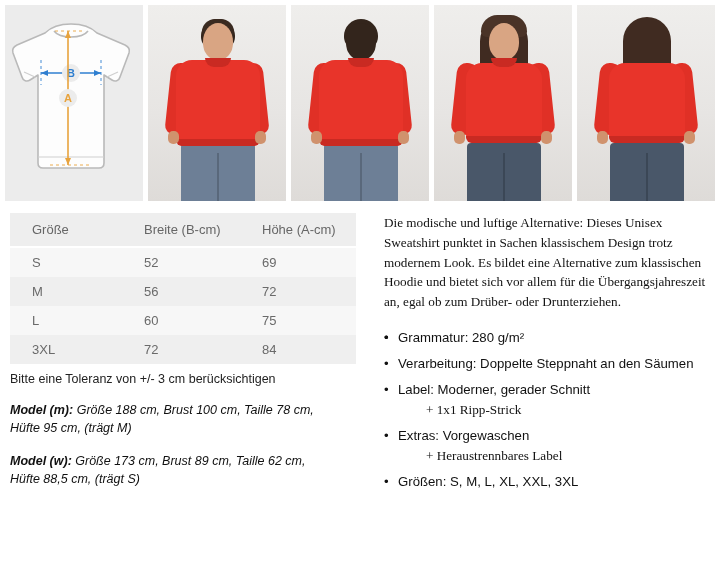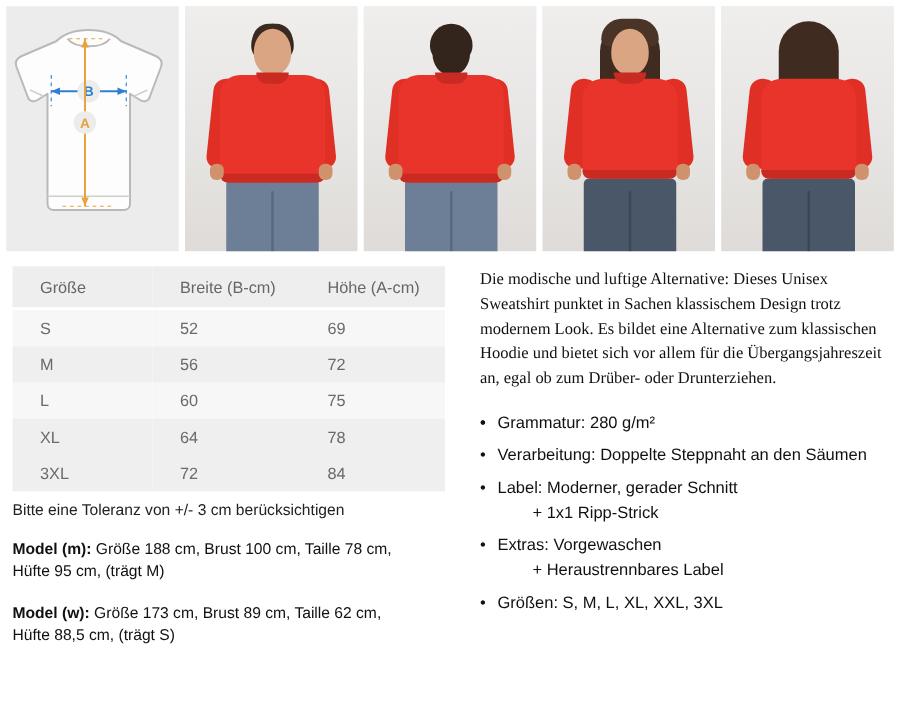--- a/index.html
+++ b/index.html
@@ -225,20 +225,21 @@
     font-size: 12.5px;
     color: #222;
     margin: 7px 0 4px 0;
     line-height: 1.3;
   }
   .model-block {
     font-size: 12.5px;
     color: #111;
     margin-top: 14px;
     line-height: 1.45;
+    font-style: italic;
   }
   .model-block b {
     font-weight: bold;
   }
 
   
   .desc {
     font-size: 13.2px;
     line-height: 1.5;
     color: #111;
@@ -259,20 +260,21 @@
     margin-bottom: 6px;
   }
   ul.features li .bullet {
     position: absolute;
     left: 0;
     top: 0;
   }
   ul.features li .sub {
     display: block;
     padding-left: 28px;
+    font-family: Liberation Serif, serif;
   }
 </style>
 </head>
 <body>
 
 <div class="page">
 
   <div class="photo-strip">
 
     <div class="photo diagram">
@@ -411,25 +413,20 @@
             <td>M</td>
             <td>56</td>
             <td>72</td>
           </tr>
           <tr class="odd">
             <td>L</td>
             <td>60</td>
             <td>75</td>
           </tr>
           <tr class="even">
-            <td>XL</td>
-            <td>64</td>
-            <td>78</td>
-          </tr>
-          <tr class="even">
             <td>3XL</td>
             <td>72</td>
             <td>84</td>
           </tr>
         </tbody>
       </table>
 
       <p class="tolerance">Bitte eine Toleranz von +/- 3 cm berücksichtigen</p>
 
       <div class="model-block">

